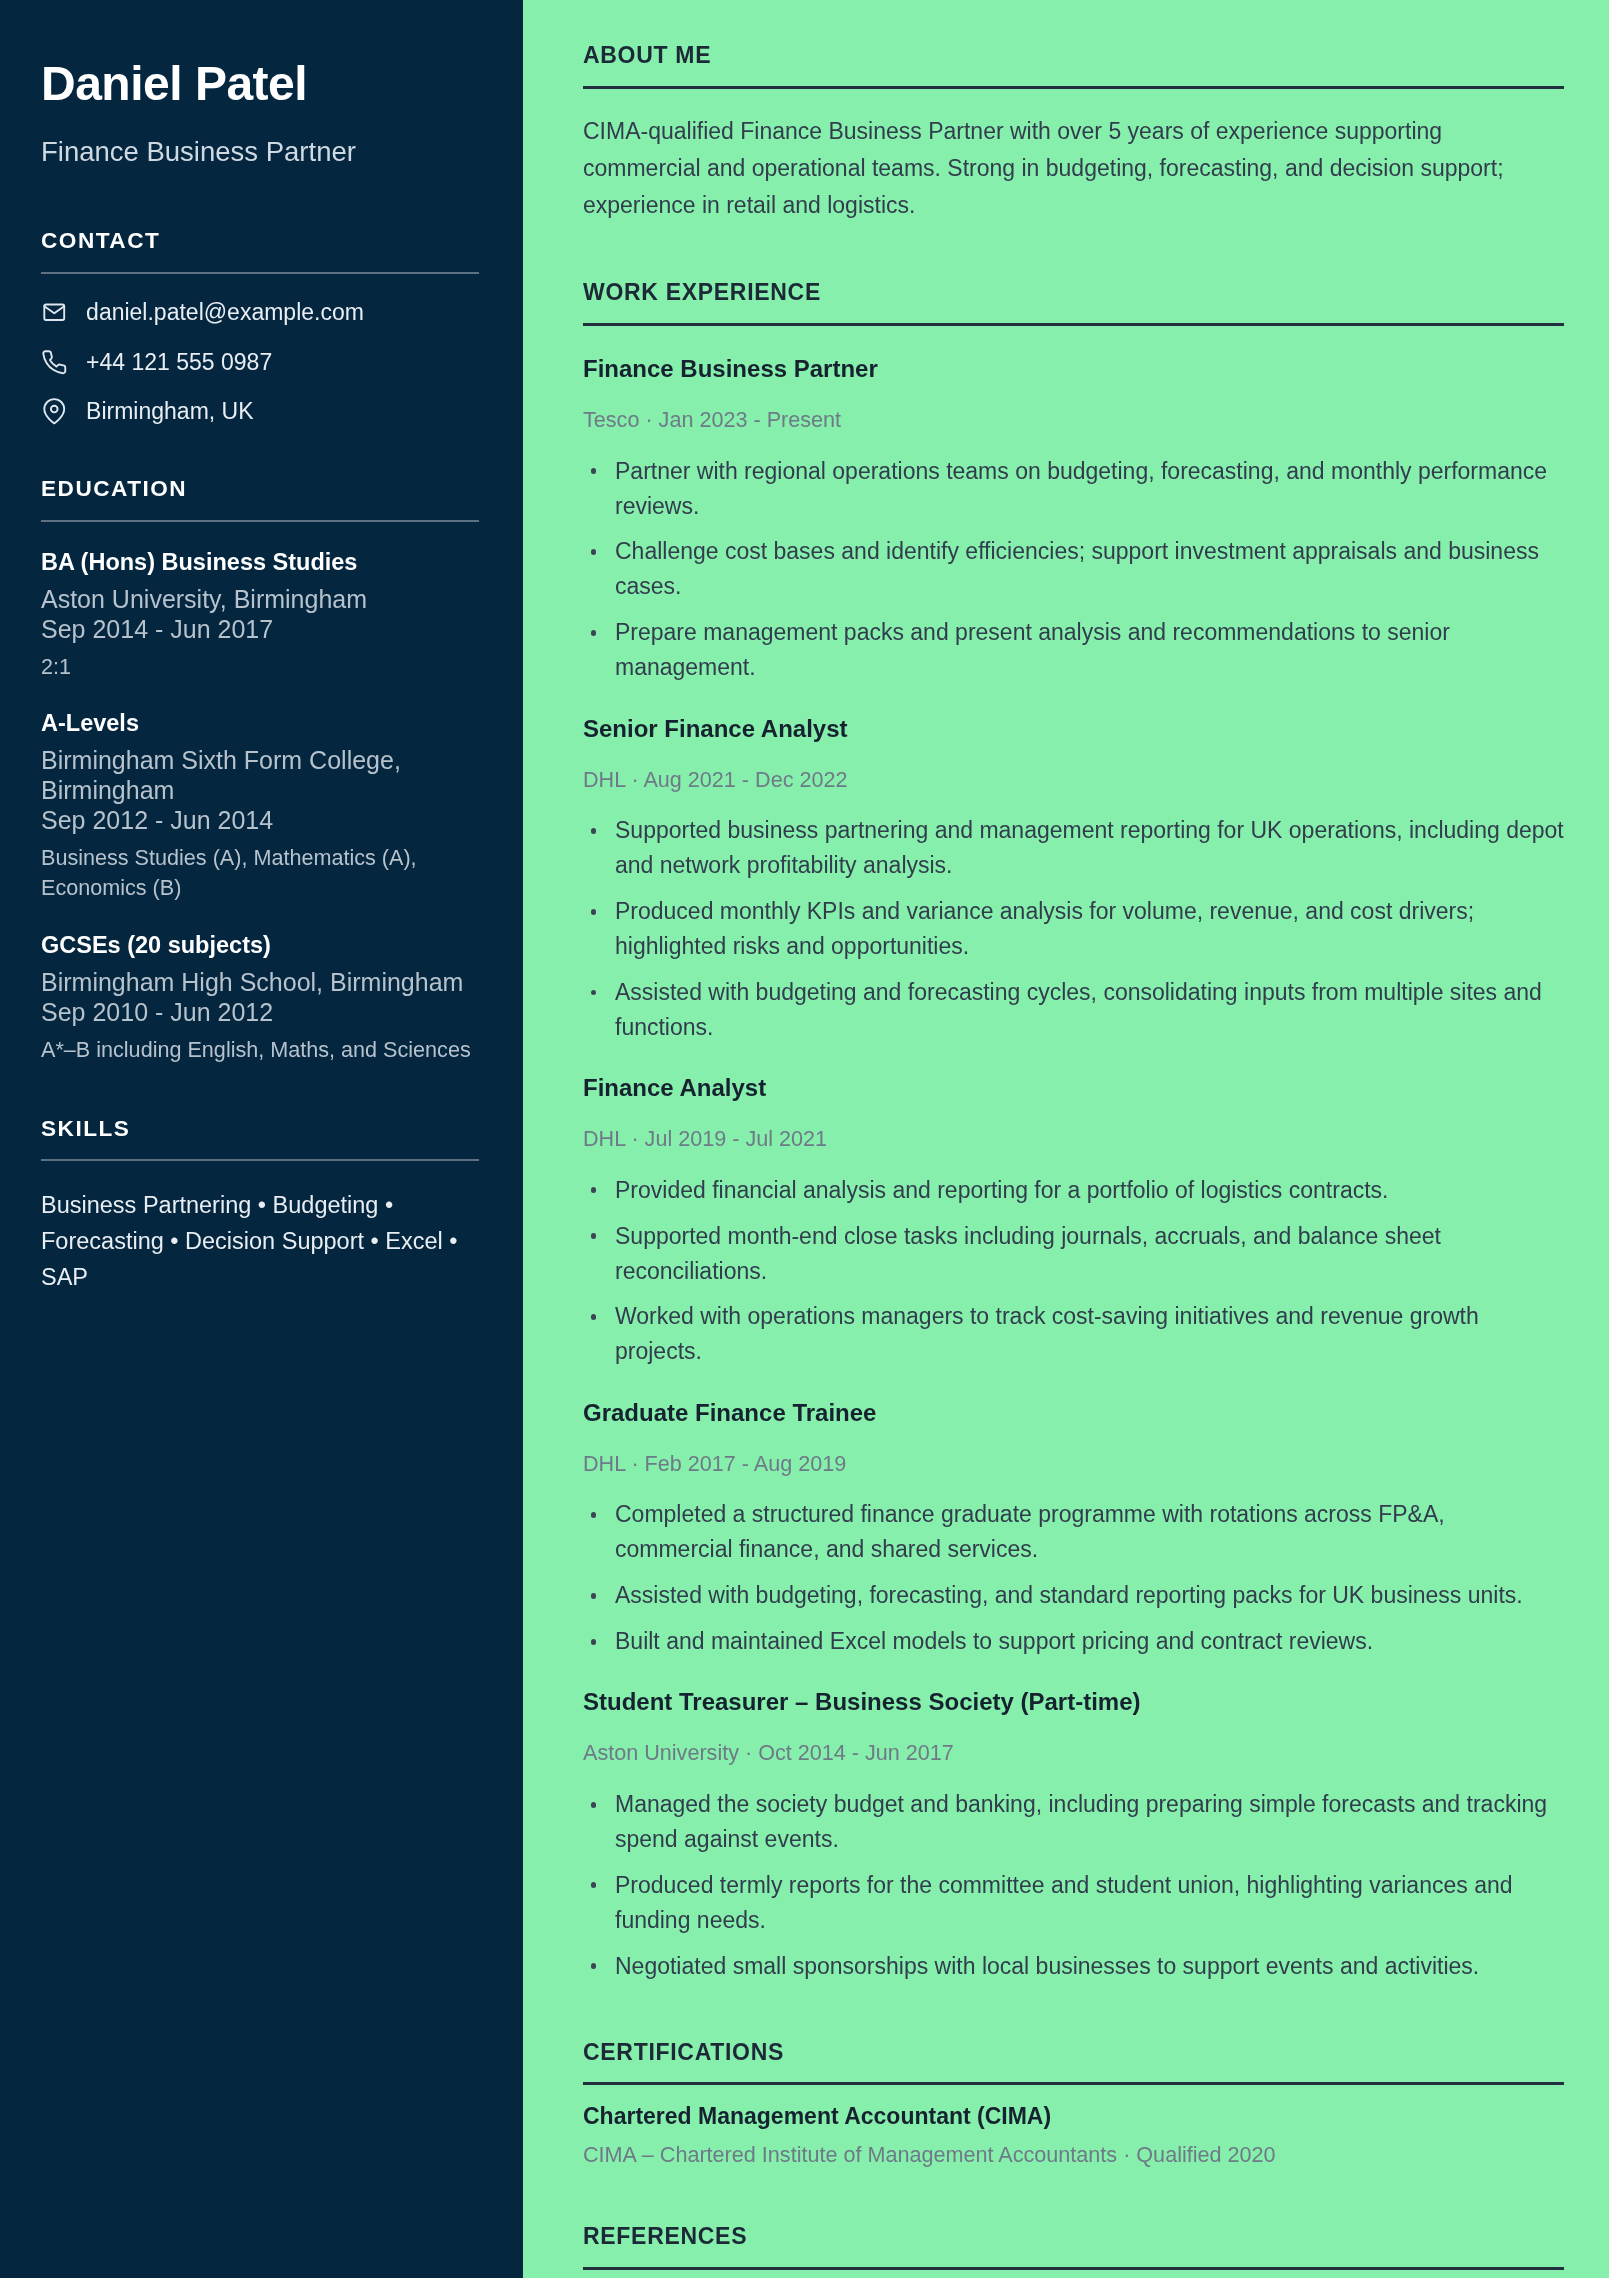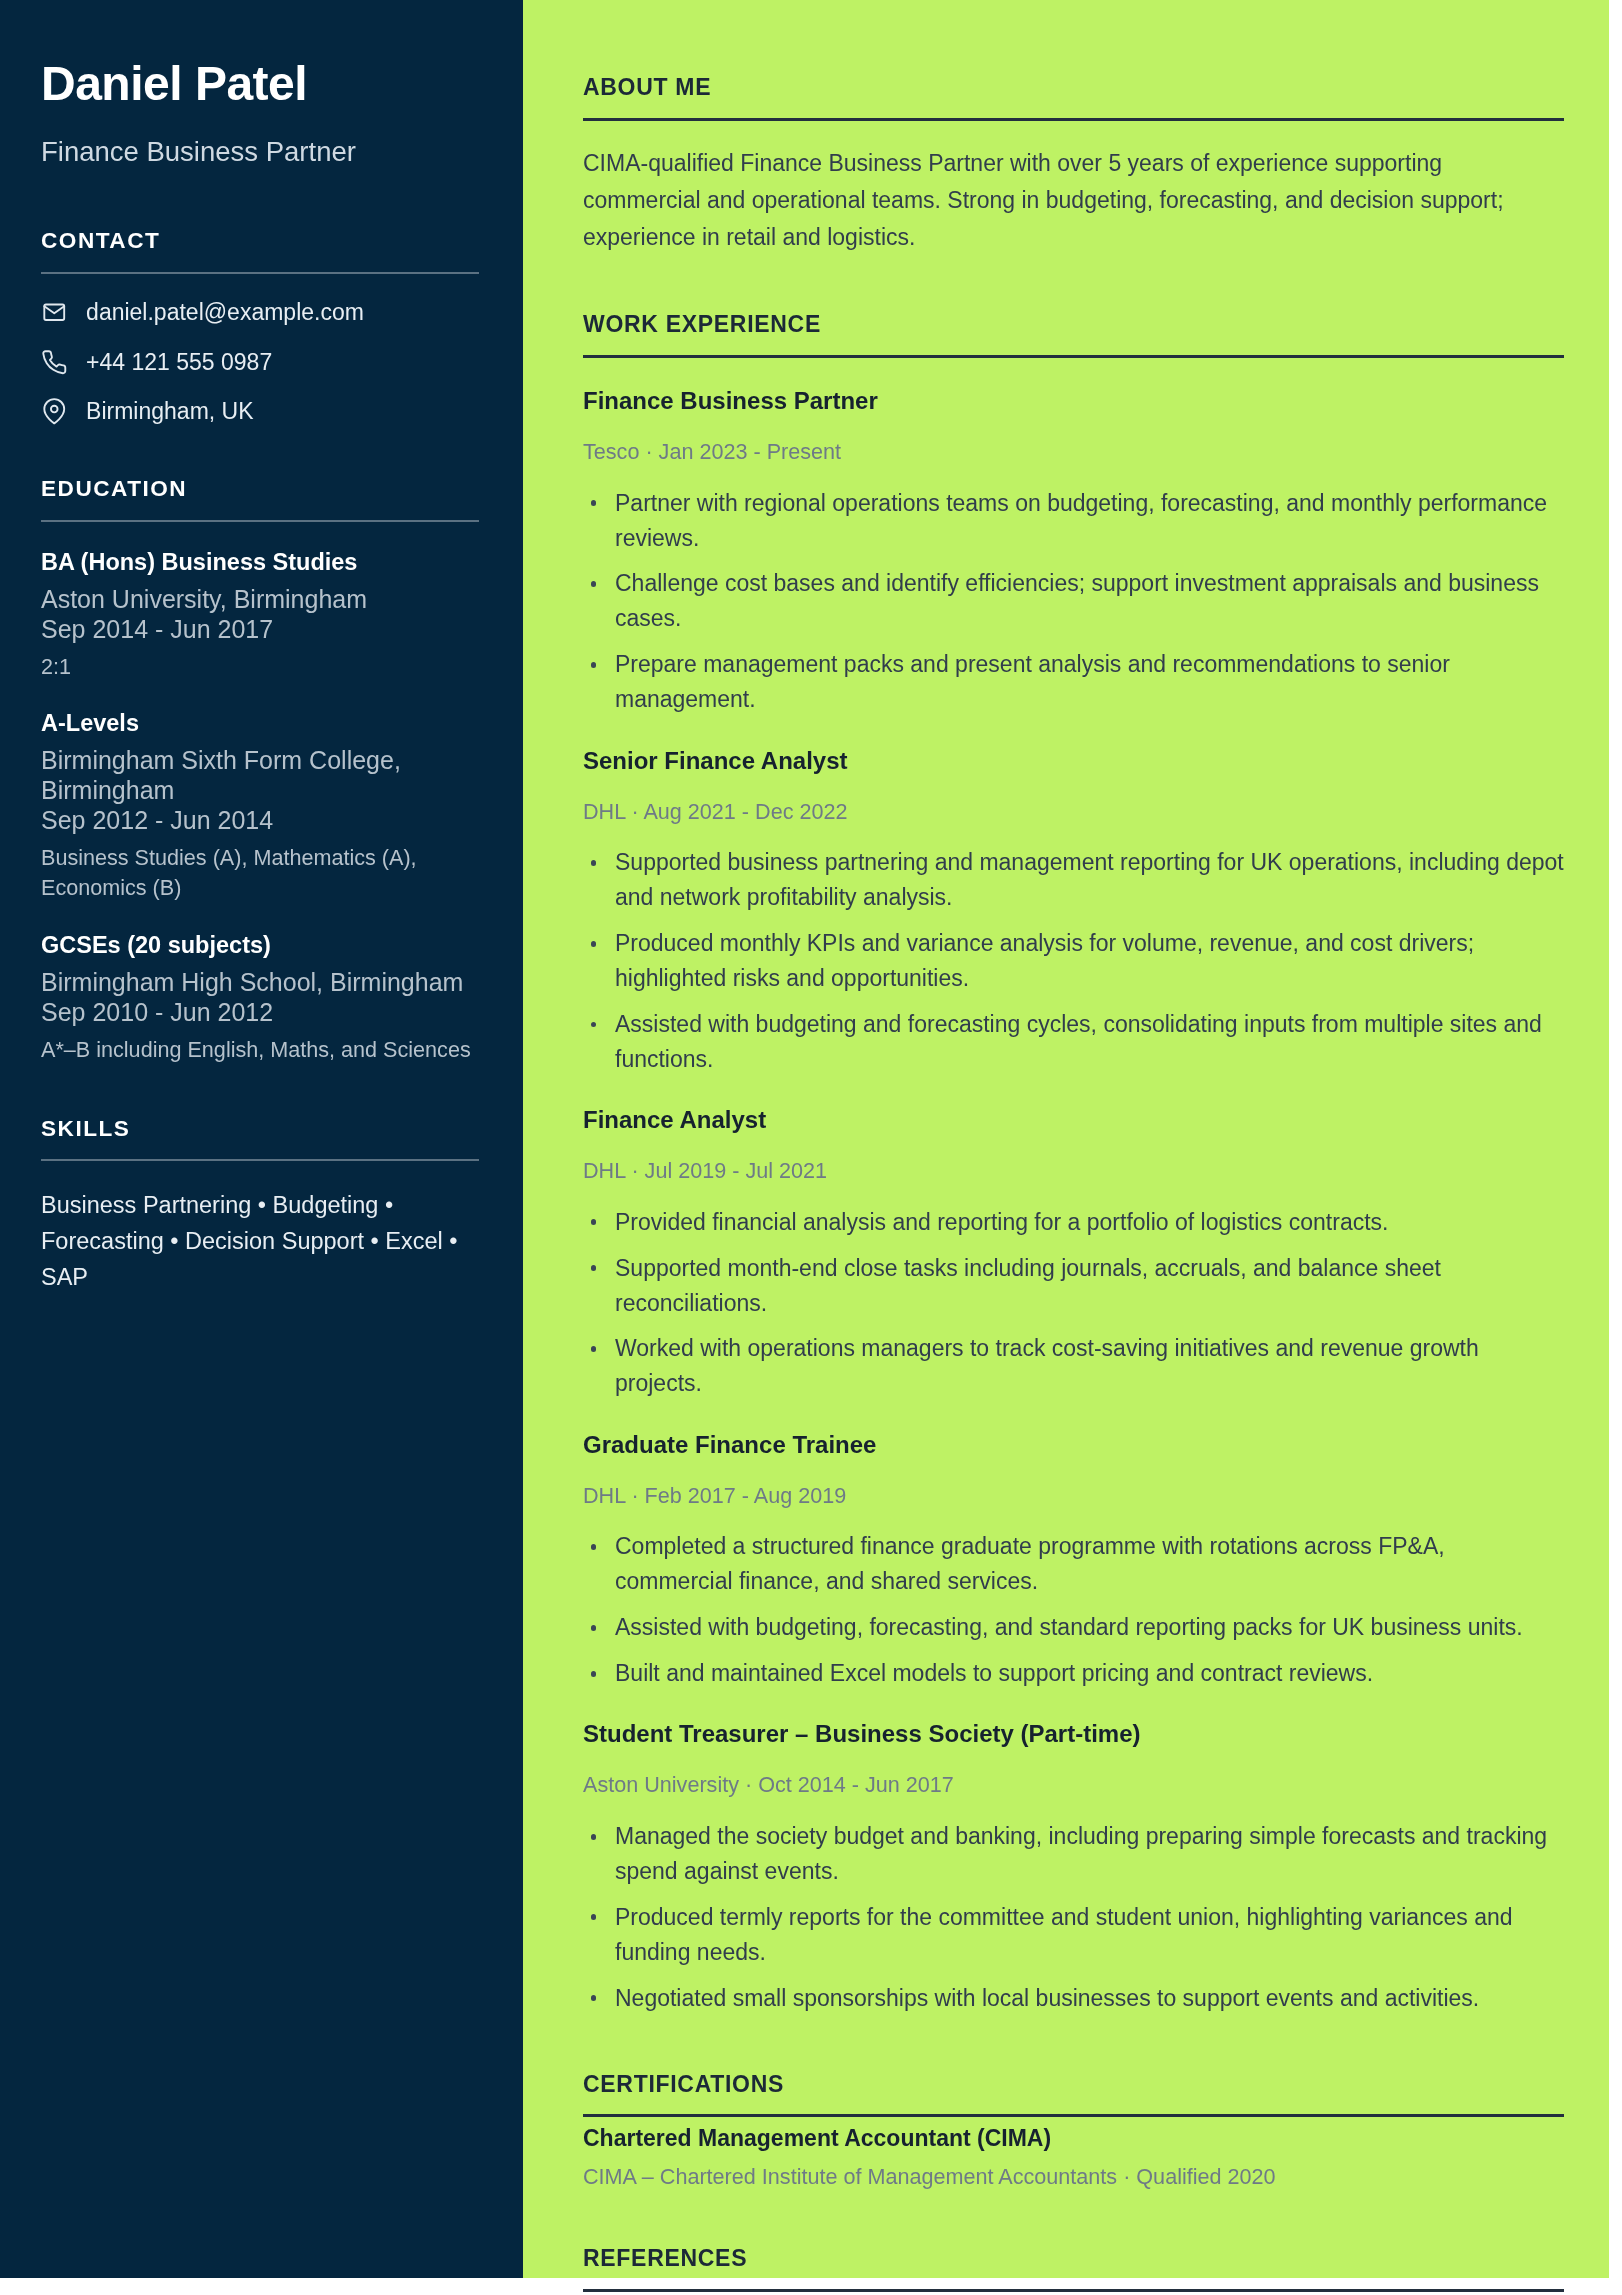--- a/index.html
+++ b/index.html
@@ -28,35 +28,35 @@
   .edu-item:last-child{margin-bottom:0;}
   .edu-degree{font-size:23.5px;font-weight:700;color:#ffffff;line-height:1.25;}
   .edu-line{font-size:25px;color:#b6c2cc;line-height:30px;margin-top:6.9px;}
   .edu-line.dates{margin-top:0;}
   .edu-note{font-size:21.6px;color:#b6c2cc;line-height:30px;margin-top:7.8px;}
   .skills-text{font-size:23.5px;color:#e8eef3;line-height:36px;}
 
   
   .main{
     position:absolute;left:523px;top:0;width:1100px;height:2278px;
-    background:#bef264;box-sizing:border-box;
-    padding:74px 59px 0 60px;color:#313d4c;
+    background:#86efac;box-sizing:border-box;
+    padding:42px 59px 0 60px;color:#313d4c;
   }
   .m-section{margin-top:55px;}
   .m-section.first{margin-top:0;}
   .m-heading{font-size:23px;font-weight:700;letter-spacing:0.7px;color:#1c2937;}
   .m-rule{margin-top:16.7px;height:2.9px;background:#232f3e;}
   .about-text{margin-top:24.5px;font-size:23px;line-height:37px;color:#313d4c;max-width:981px;}
   .job{margin-top:28.4px;}
   .job-title{font-size:24px;font-weight:700;color:#16222f;line-height:1.25;}
   .job-meta{margin-top:23px;font-size:21.6px;color:#6e7a87;}
   .job ul{margin:20.6px 0 0 0;padding:0 0 0 32px;list-style:none;}
   .job li{position:relative;font-size:23px;line-height:35px;color:#313d4c;margin-bottom:10.8px;max-width:961px;}
   .job li::before{content:"";position:absolute;left:-24.5px;top:14.7px;width:5.9px;height:5.9px;border-radius:50%;background:#3a4655;}
-  .cert{margin-top:8px;}
+  .cert{margin-top:18px;}
   .cert-title{font-size:23px;font-weight:700;color:#16222f;}
   .cert-meta{margin-top:11.8px;font-size:21.6px;color:#6e7a87;}
   .refs{margin-top:27.5px;display:grid;grid-template-columns:521px 1fr;}
   .ref-name{font-size:22.6px;font-weight:700;color:#16222f;}
   .ref-role{margin-top:13.7px;font-size:21.6px;color:#6e7a87;}
 </style>
 </head>
 <body>
 
 <div class="page">

